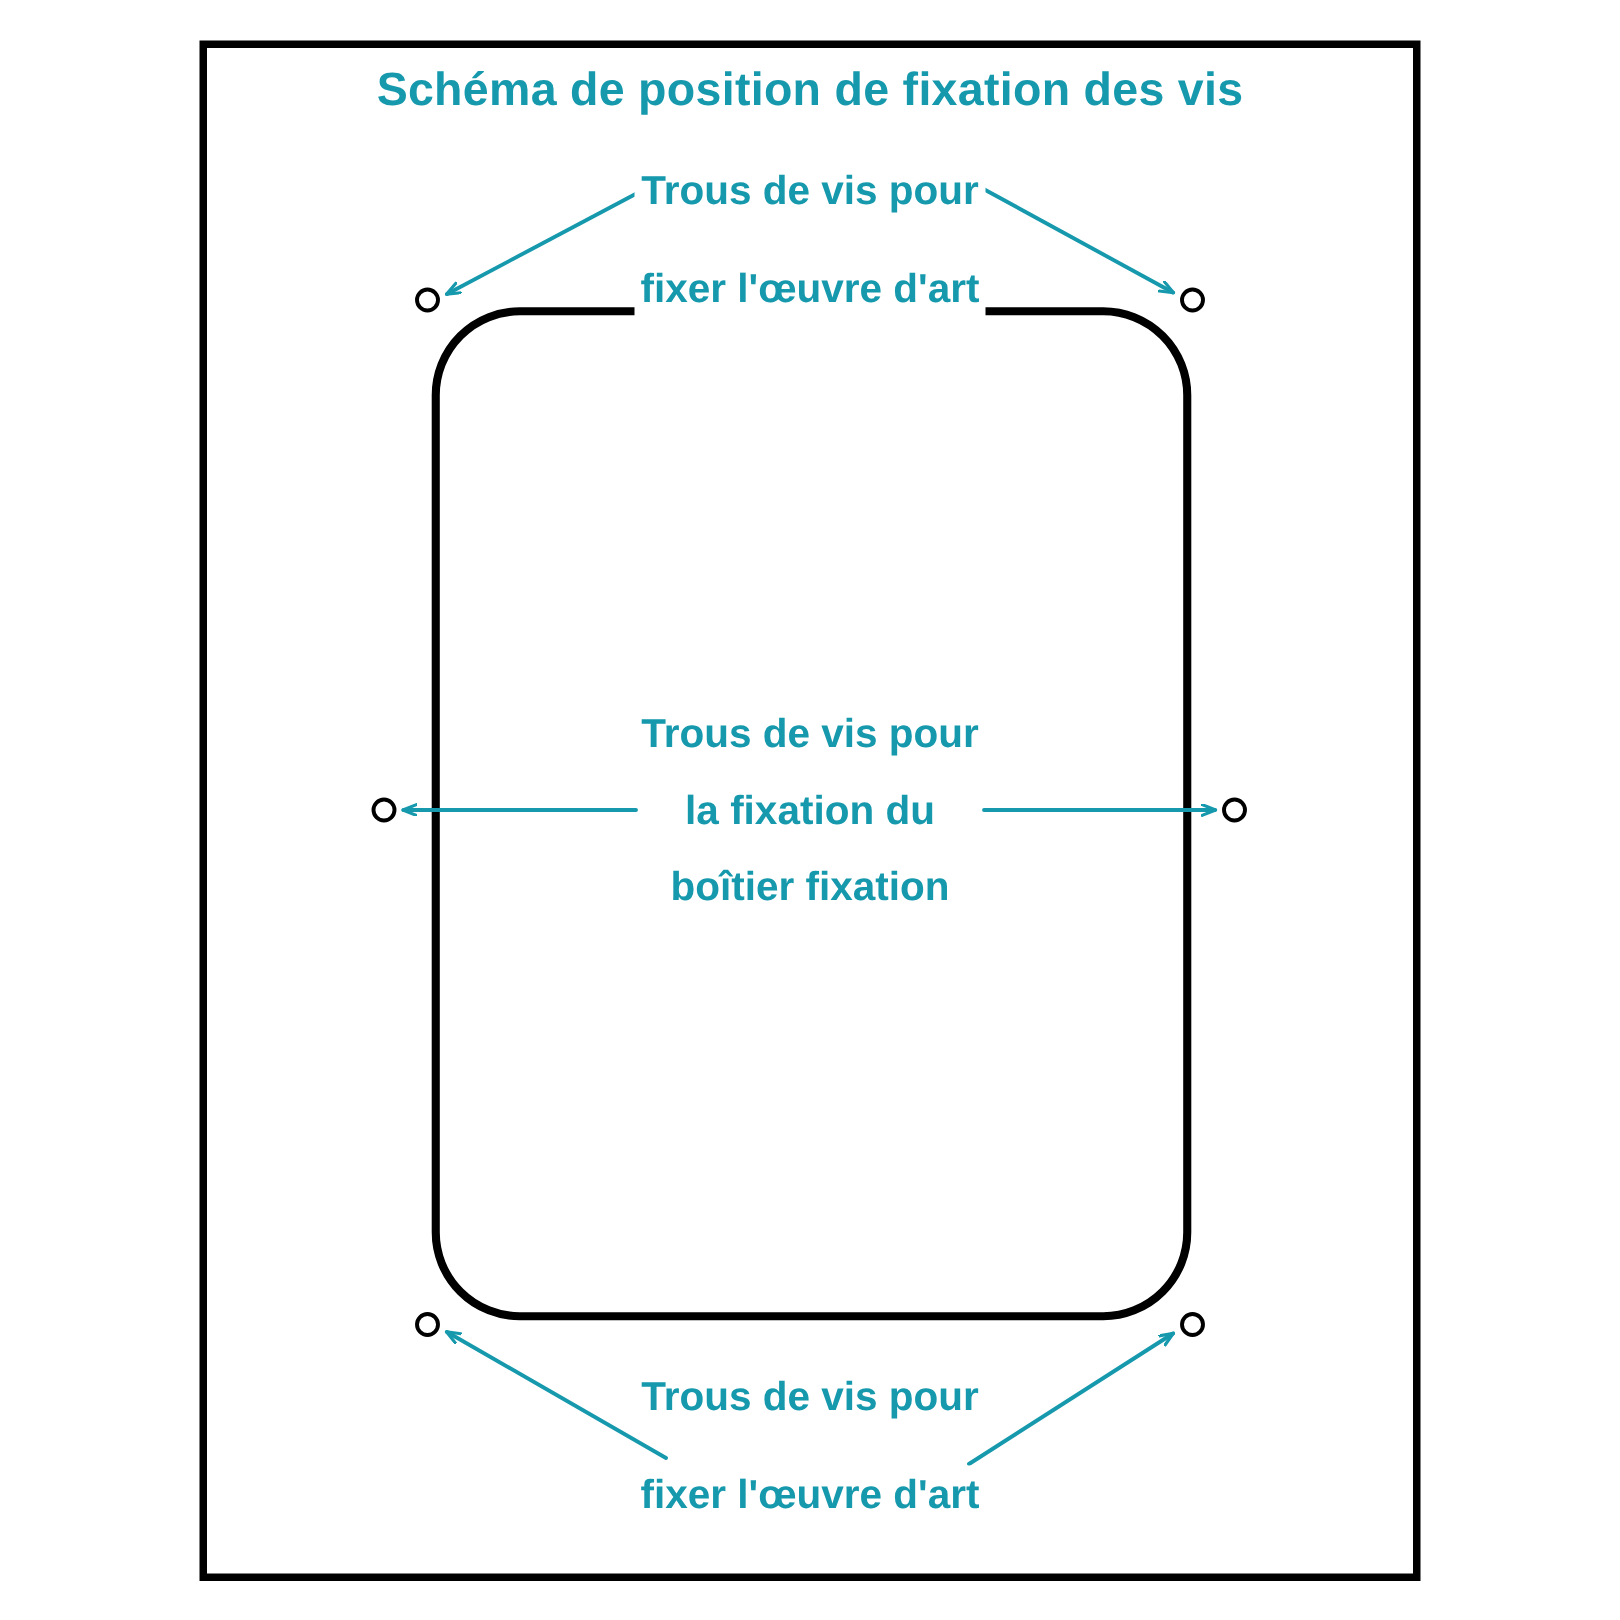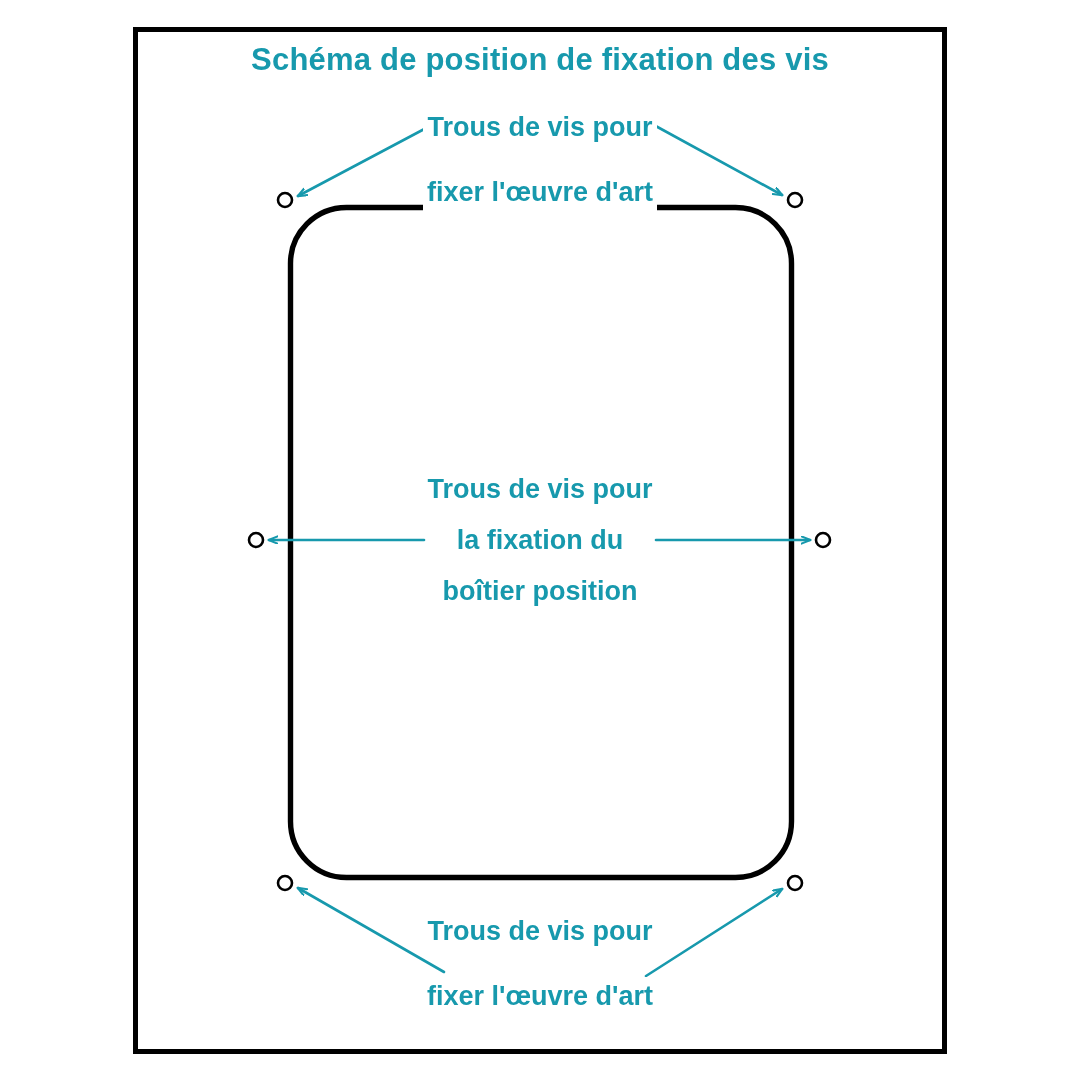--- a/index.html
+++ b/index.html
@@ -124,21 +124,21 @@
   </div>
 
   <div class="label-block" id="center-annotation">
     <span class="ln">
       <span class="txt-bg">Trous de vis pour</span>
     </span>
     <span class="ln">
       <span class="txt-bg">la fixation du</span>
     </span>
     <span class="ln">
-      <span class="txt-bg">boîtier position</span>
+      <span class="txt-bg">boîtier fixation</span>
     </span>
   </div>
 
   <div class="label-block" id="bottom-annotation">
     <span class="ln">
       <span class="txt-bg">Trous de vis pour</span>
     </span>
     <span class="ln">
       <span class="txt-bg">fixer l'œuvre d'art</span>
     </span>

